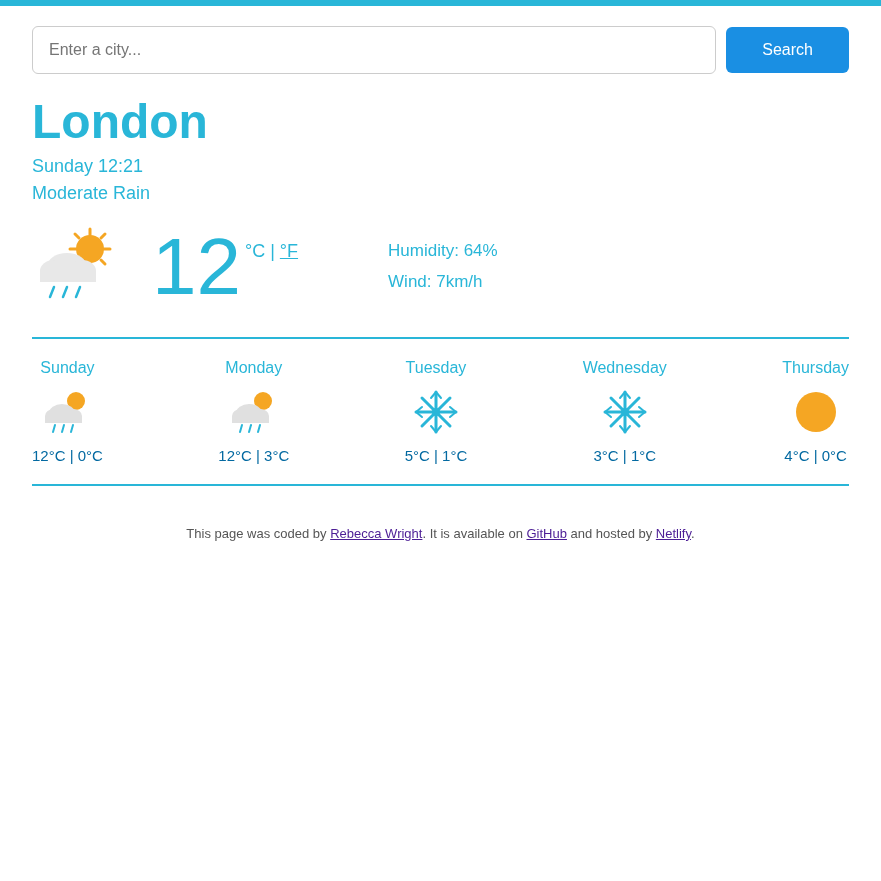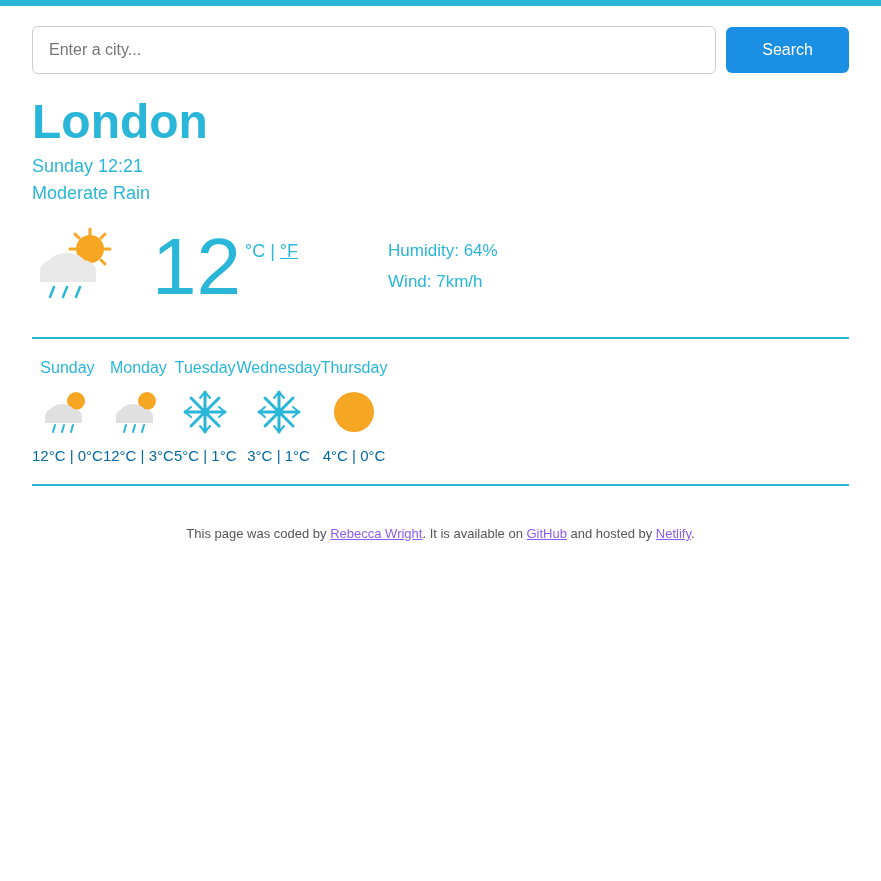--- a/index.html
+++ b/index.html
@@ -91,21 +91,21 @@
       margin-left: 60px;
       color: #29b6d8;
       font-size: 17px;
       line-height: 1.8;
     }
     .forecast-section {
       border-top: 2px solid #29b6d8;
       border-bottom: 2px solid #29b6d8;
       padding: 20px 0;
       display: flex;
-      justify-content: flex-start;
+      justify-content: space-between;
       margin-bottom: 30px;
     }
     .forecast-day {
       display: flex;
       flex-direction: column;
       align-items: center;
       gap: 10px;
     }
     .forecast-day-name {
       color: #29b6d8;
@@ -123,21 +123,21 @@
       color: #0369a1;
       font-size: 15px;
     }
     .footer {
       text-align: center;
       font-size: 13px;
       color: #555;
       margin-top: 40px;
     }
     .footer a {
-      color: #8b5cf6;
+      color: #4c1d95;
       text-decoration: underline;
     }
 
     
     .sun-cloud-rain-icon svg,
     .forecast-icon svg { display: block; }
   </style>
 </head>
 <body>
 

